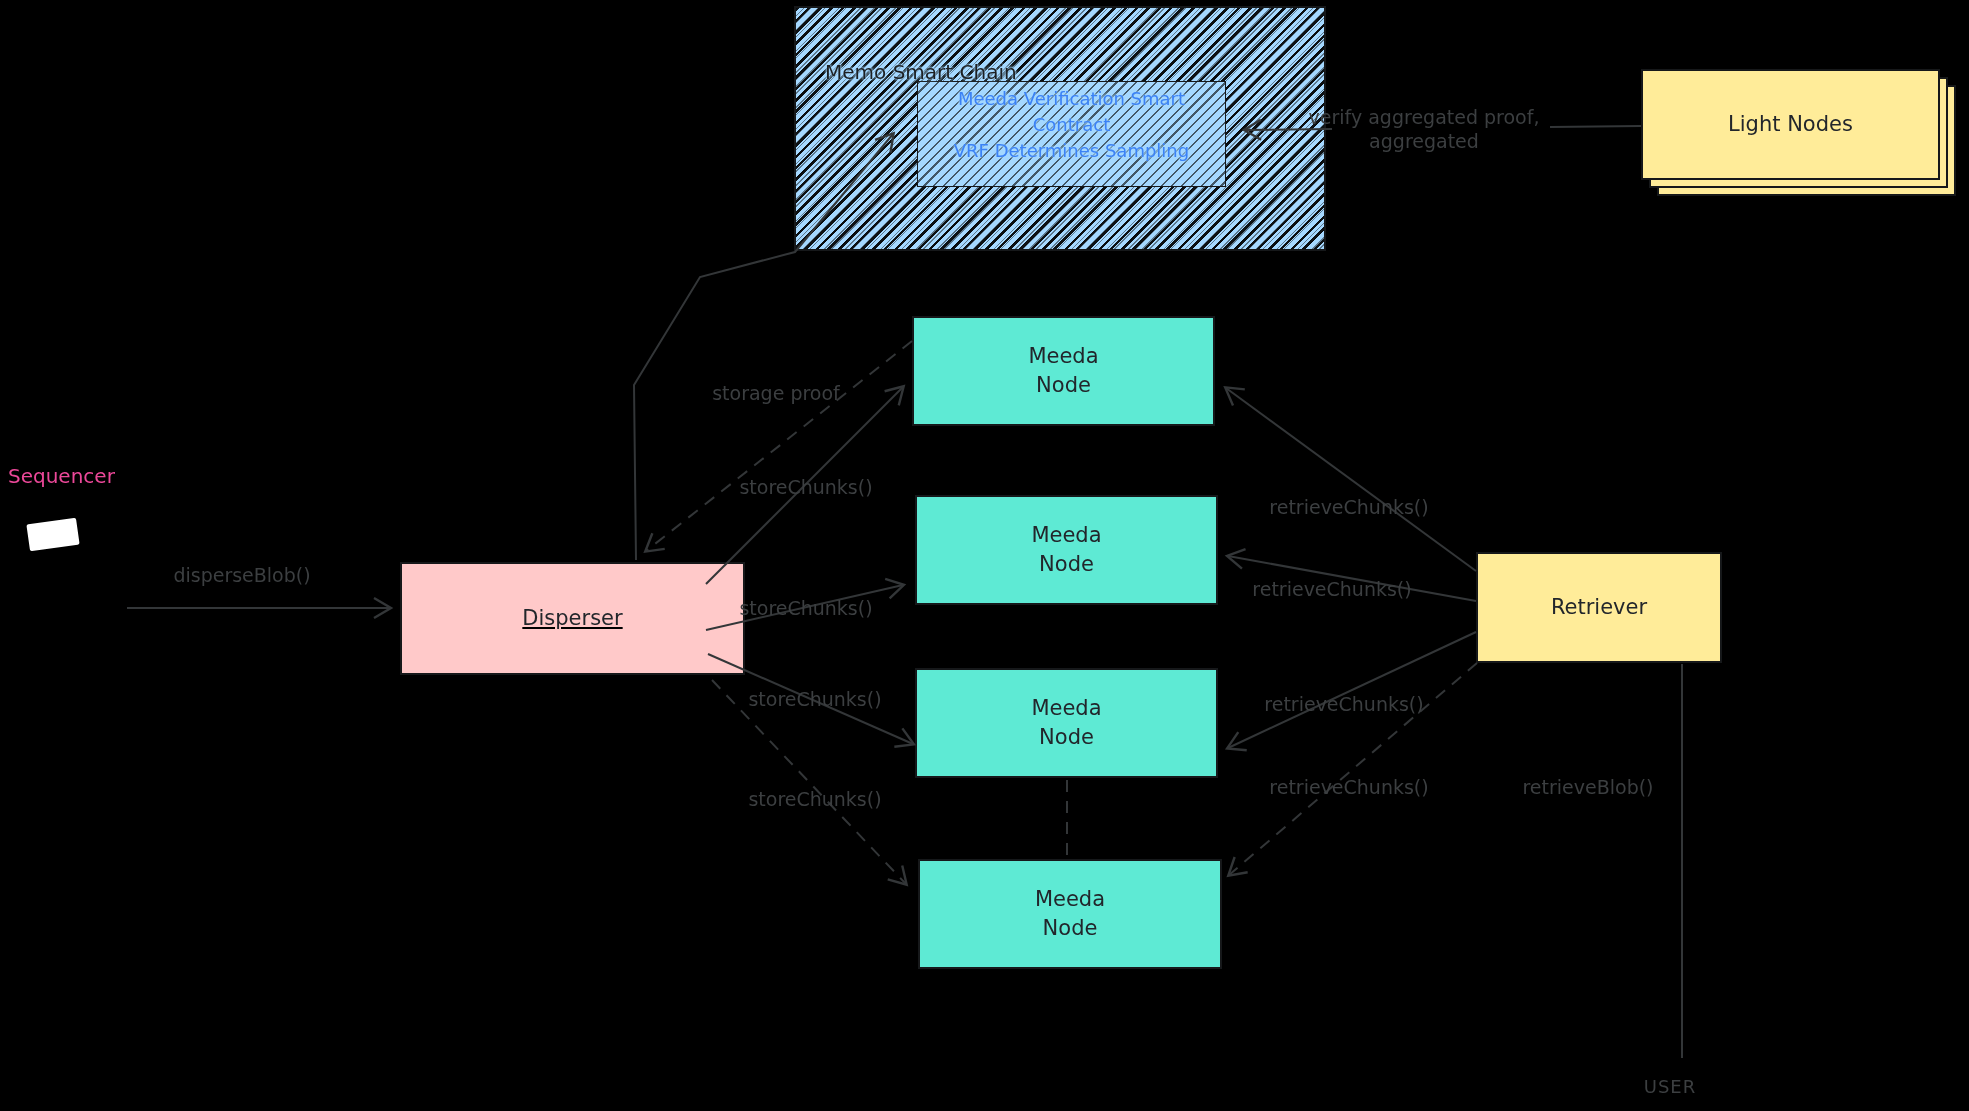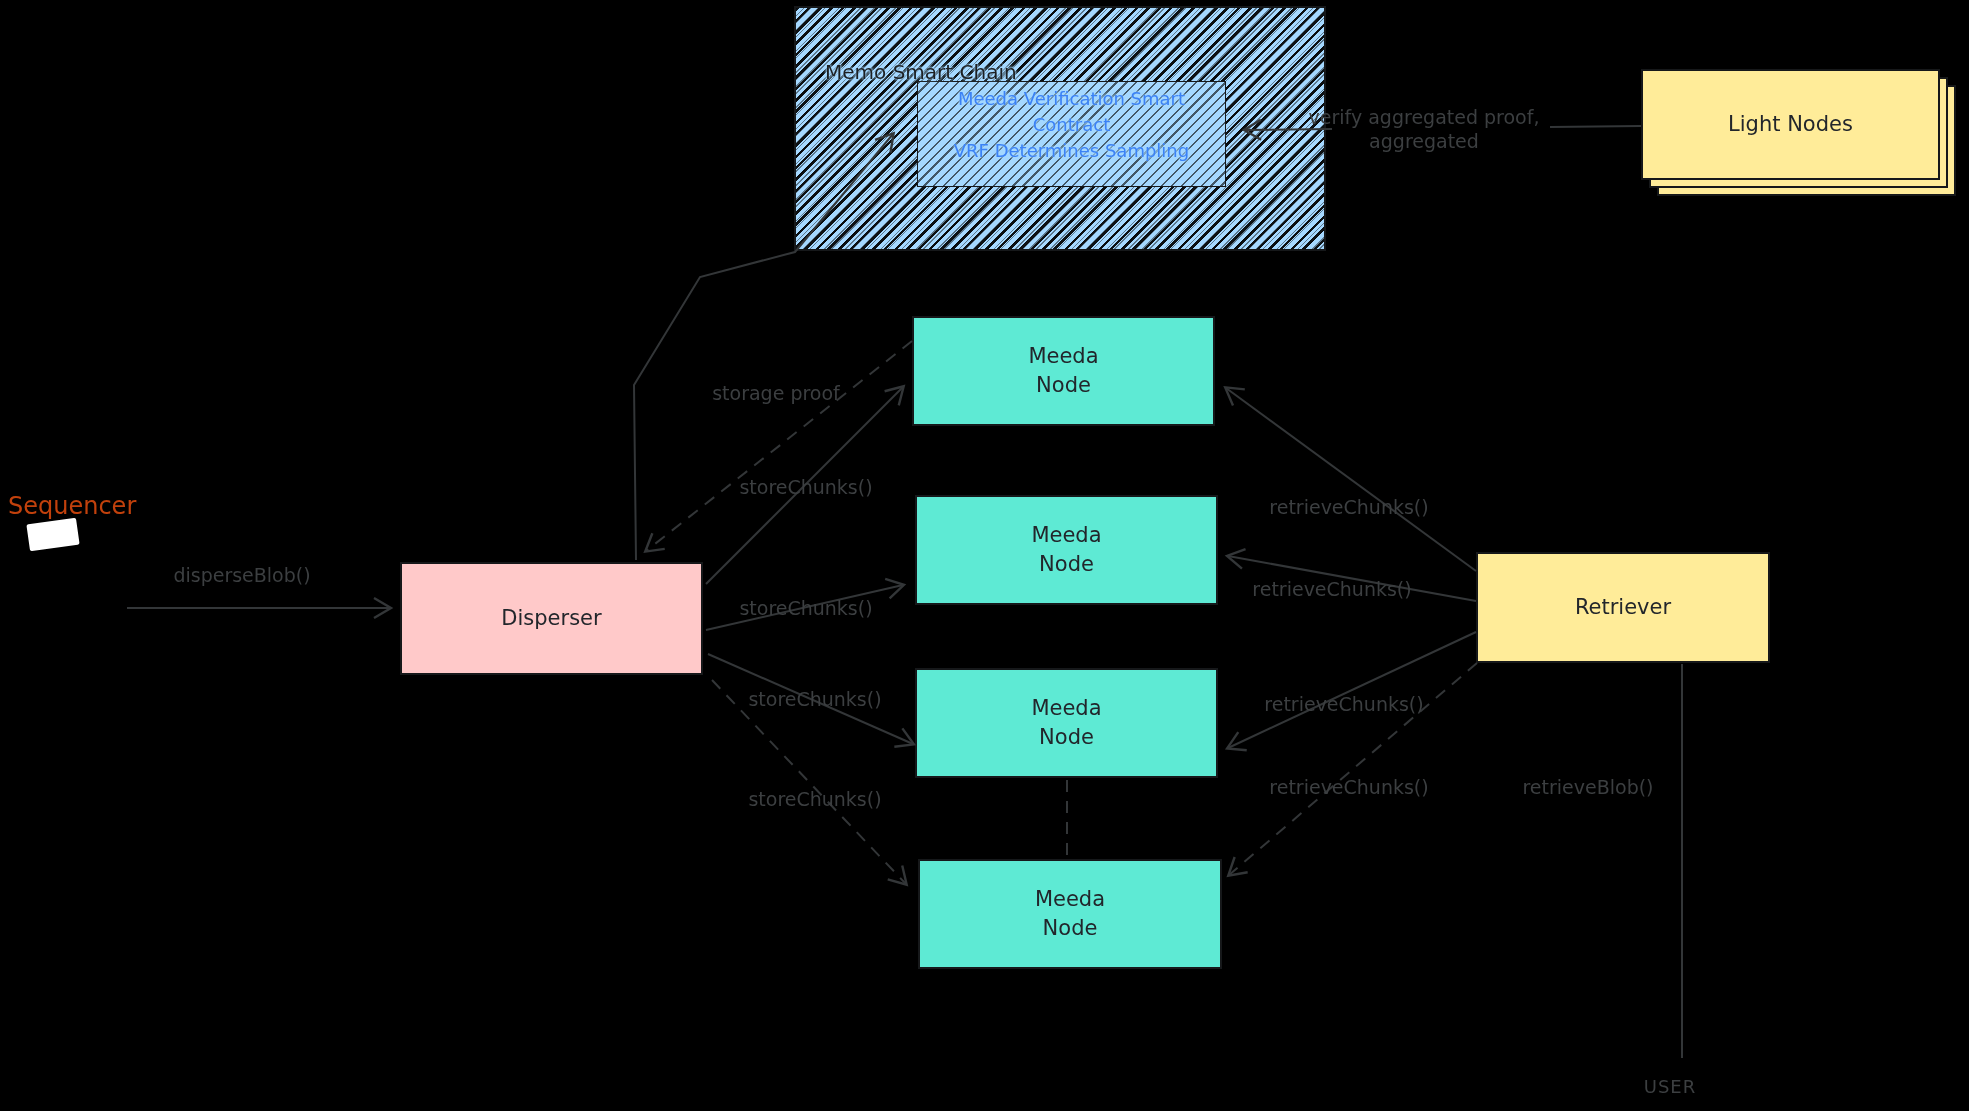--- a/index.html
+++ b/index.html
@@ -34,21 +34,21 @@
     font-size:18px;line-height:26px;color:#3b82f6;
     text-shadow:0 0 3px #a5d8ff,0 0 3px #a5d8ff,0 0 5px #a5d8ff;
   }
   .glabel{
     position:absolute;transform:translate(-50%,-50%);
     color:#3c3f41;font-size:19px;white-space:nowrap;text-align:center;
   }
   .glabel.bgmask{background:#000;padding:1px 7px;}
   .multiline{white-space:normal;line-height:25px;}
   .user-label{font-size:18px;letter-spacing:1px;}
-  .seq-label{position:absolute;left:8px;top:464px;color:#c2410c;font-size:24px;margin-top:28px;}
+  .seq-label{position:absolute;left:8px;top:464px;color:#ec4899;font-size:20px;}
   .white-mark{
     position:absolute;left:28px;top:521px;width:50px;height:27px;background:#fff;
     transform:rotate(-8deg);border-radius:2px;
   }
   svg.connectors{position:absolute;left:0;top:0;pointer-events:none;}
   .conn{stroke:#333638;stroke-width:2;fill:none;}
   .dash{stroke-dasharray:12 9;}
 </style>
 </head>
 <body>
@@ -57,21 +57,21 @@
 
   <div class="box hatch" style="left:794px;top:6px;width:532px;height:245px;"></div>
   <div class="box hatch-light" style="left:917px;top:81px;width:309px;height:106px;border-width:1.5px;"></div>
 
   <div class="box yellow" style="left:1657px;top:85px;width:299px;height:111px;"></div>
   <div class="box yellow" style="left:1649px;top:77px;width:299px;height:111px;"></div>
   <div class="box yellow" style="left:1641px;top:69px;width:299px;height:111px;">
     <div class="lbl">Light Nodes</div>
   </div>
 
-  <div class="box pink" style="left:400px;top:562px;width:303px;height:113px;">
+  <div class="box pink" style="left:400px;top:562px;width:345px;height:113px;text-decoration:underline;">
     <div class="lbl">Disperser</div>
   </div>
 
   <div class="box blue" style="left:912px;top:316px;width:303px;height:110px;">
     <div class="lbl">
       <span>Meeda</span><br>
       <span>Node</span>
     </div>
   </div>
   <div class="box blue" style="left:915px;top:495px;width:303px;height:110px;">
@@ -86,21 +86,21 @@
       <span>Node</span>
     </div>
   </div>
   <div class="box blue" style="left:918px;top:859px;width:304px;height:110px;">
     <div class="lbl">
       <span>Meeda</span><br>
       <span>Node</span>
     </div>
   </div>
 
-  <div class="box yellow" style="left:1476px;top:552px;width:294px;height:111px;text-align:right;">
+  <div class="box yellow" style="left:1476px;top:552px;width:246px;height:111px;text-align:right;">
     <div class="lbl">Retriever</div>
   </div>
 
   <svg class="connectors" width="1969" height="1111">
     <defs>
       <marker id="arw" orient="auto" markerUnits="userSpaceOnUse" markerWidth="44" markerHeight="44" refX="-1" refY="0" viewBox="-22 -22 44 44">
         <path d="M-17,-10 L0,0 L-17,10" fill="none" stroke="#333638" stroke-width="2.4"></path>
       </marker>
     </defs>
     <path class="conn" d="M127,608 L390,608" marker-end="url(#arw)"></path>

